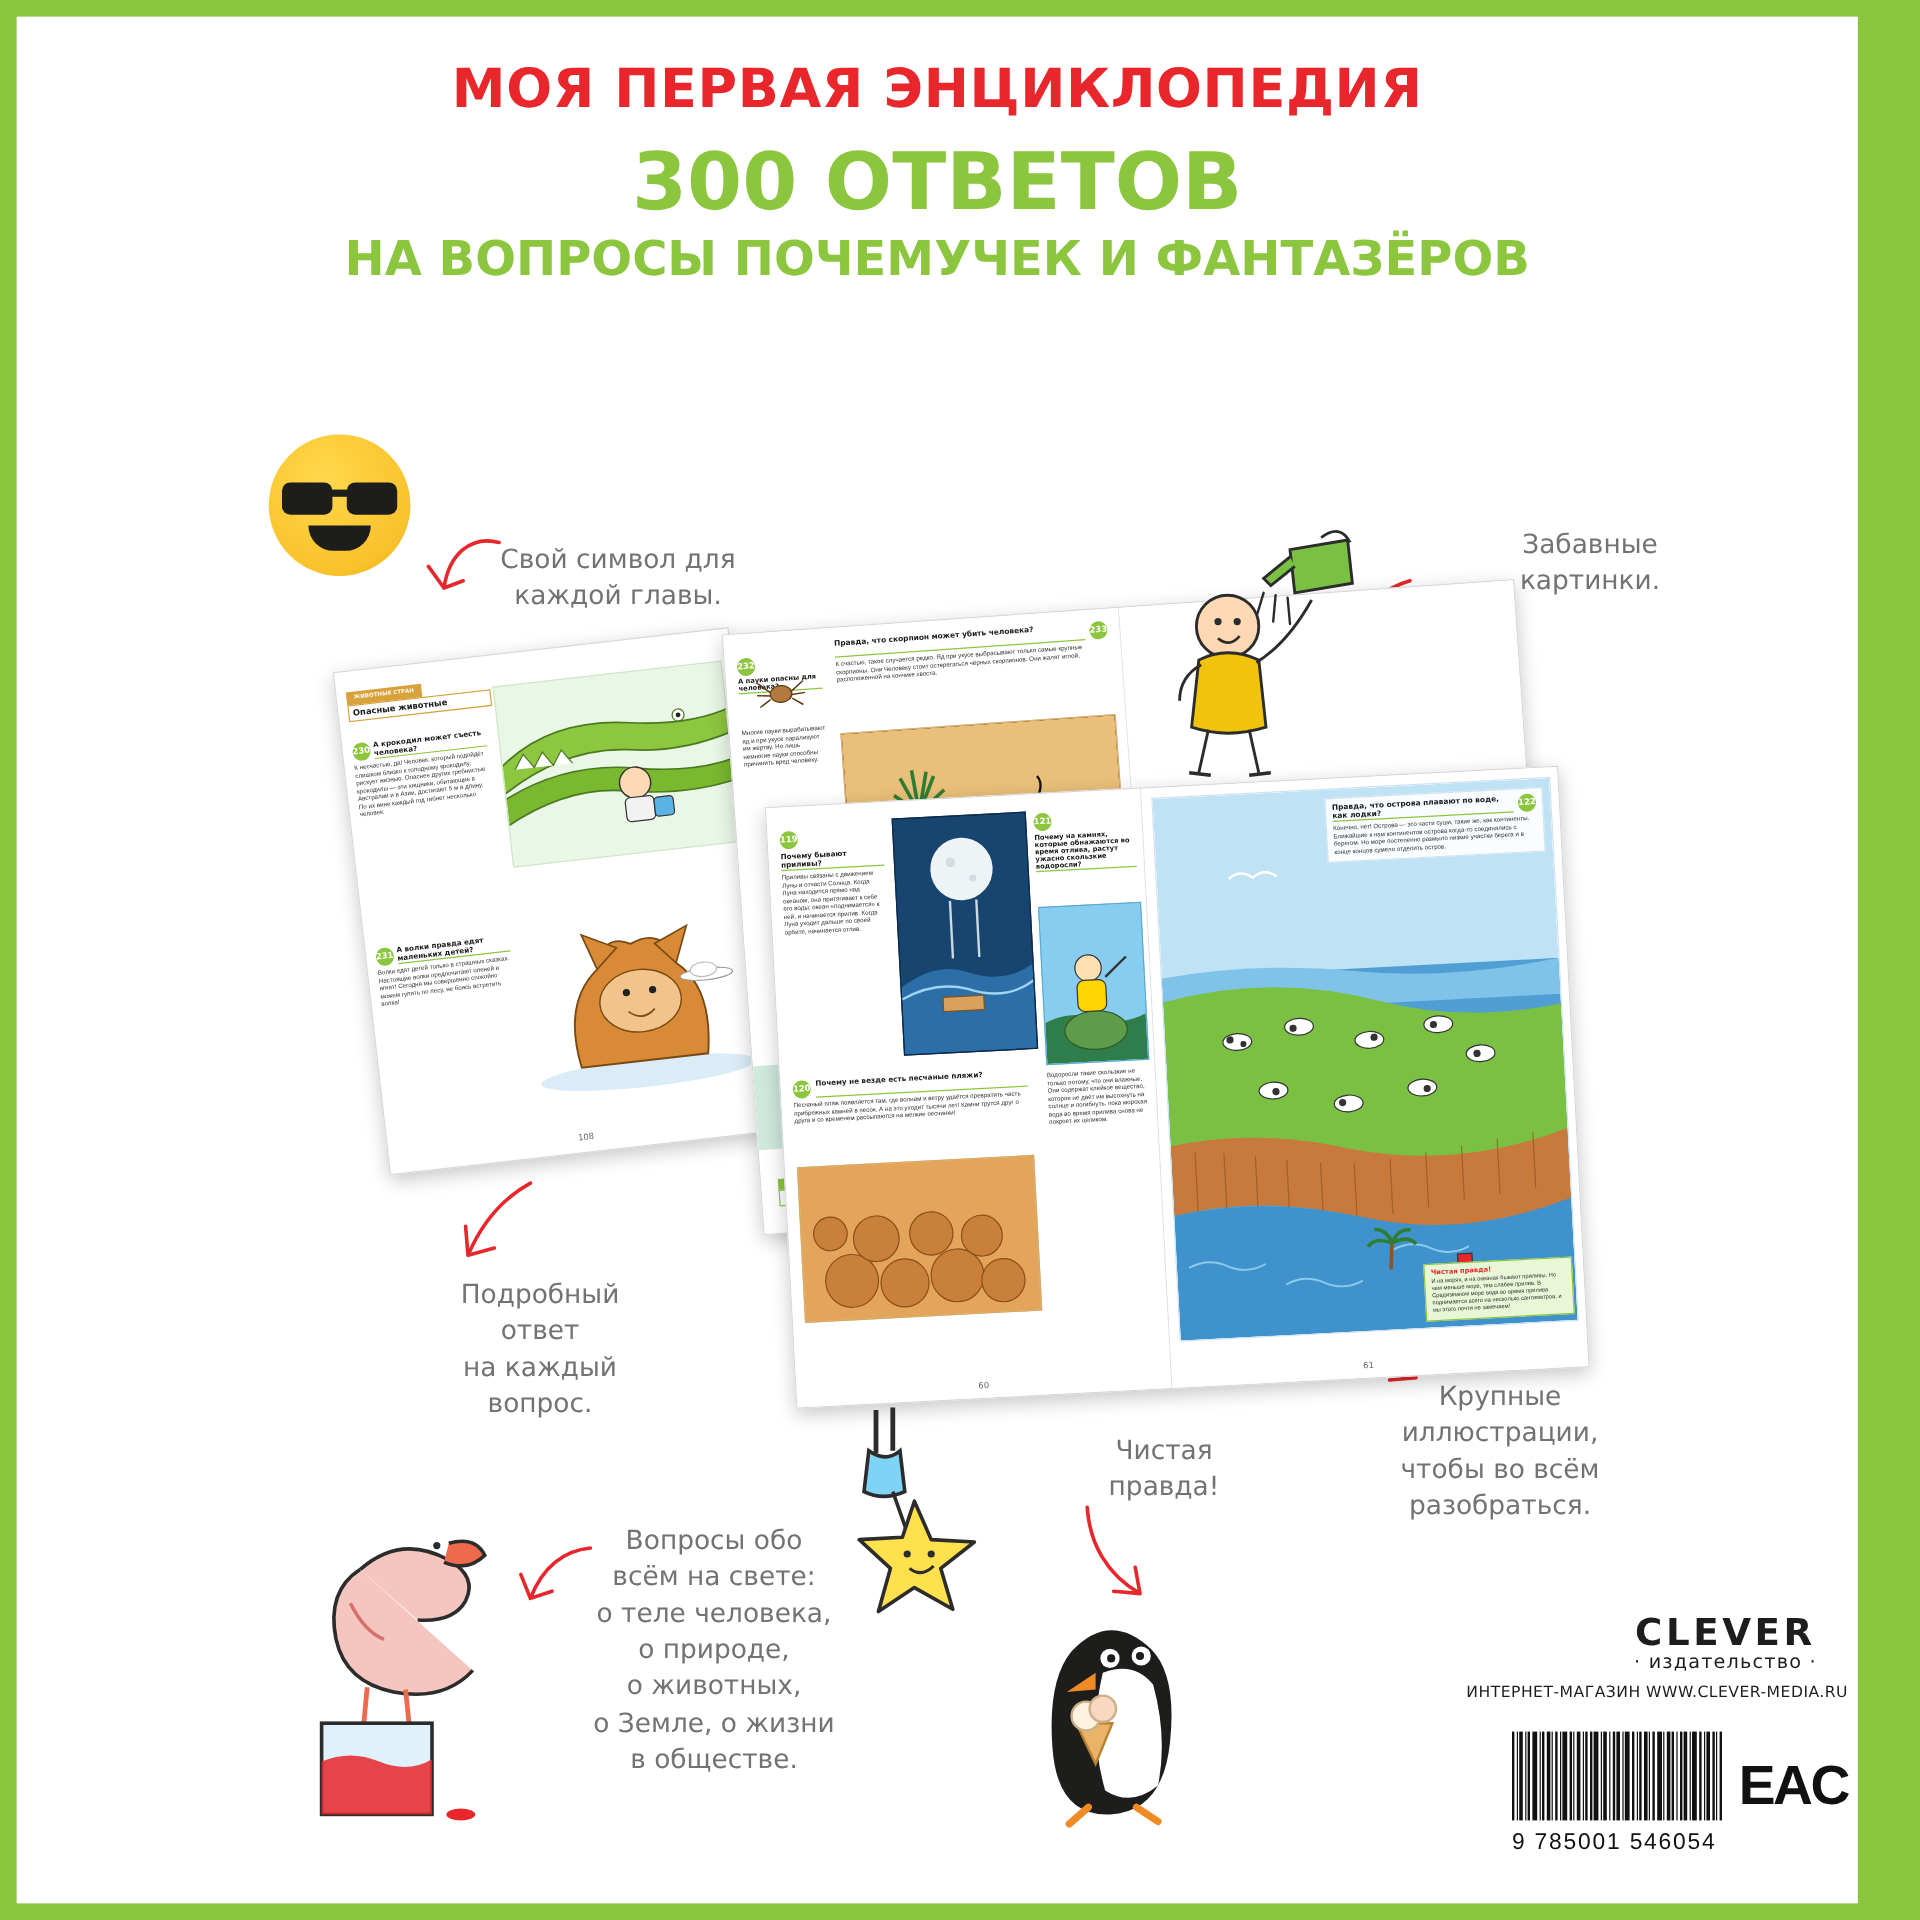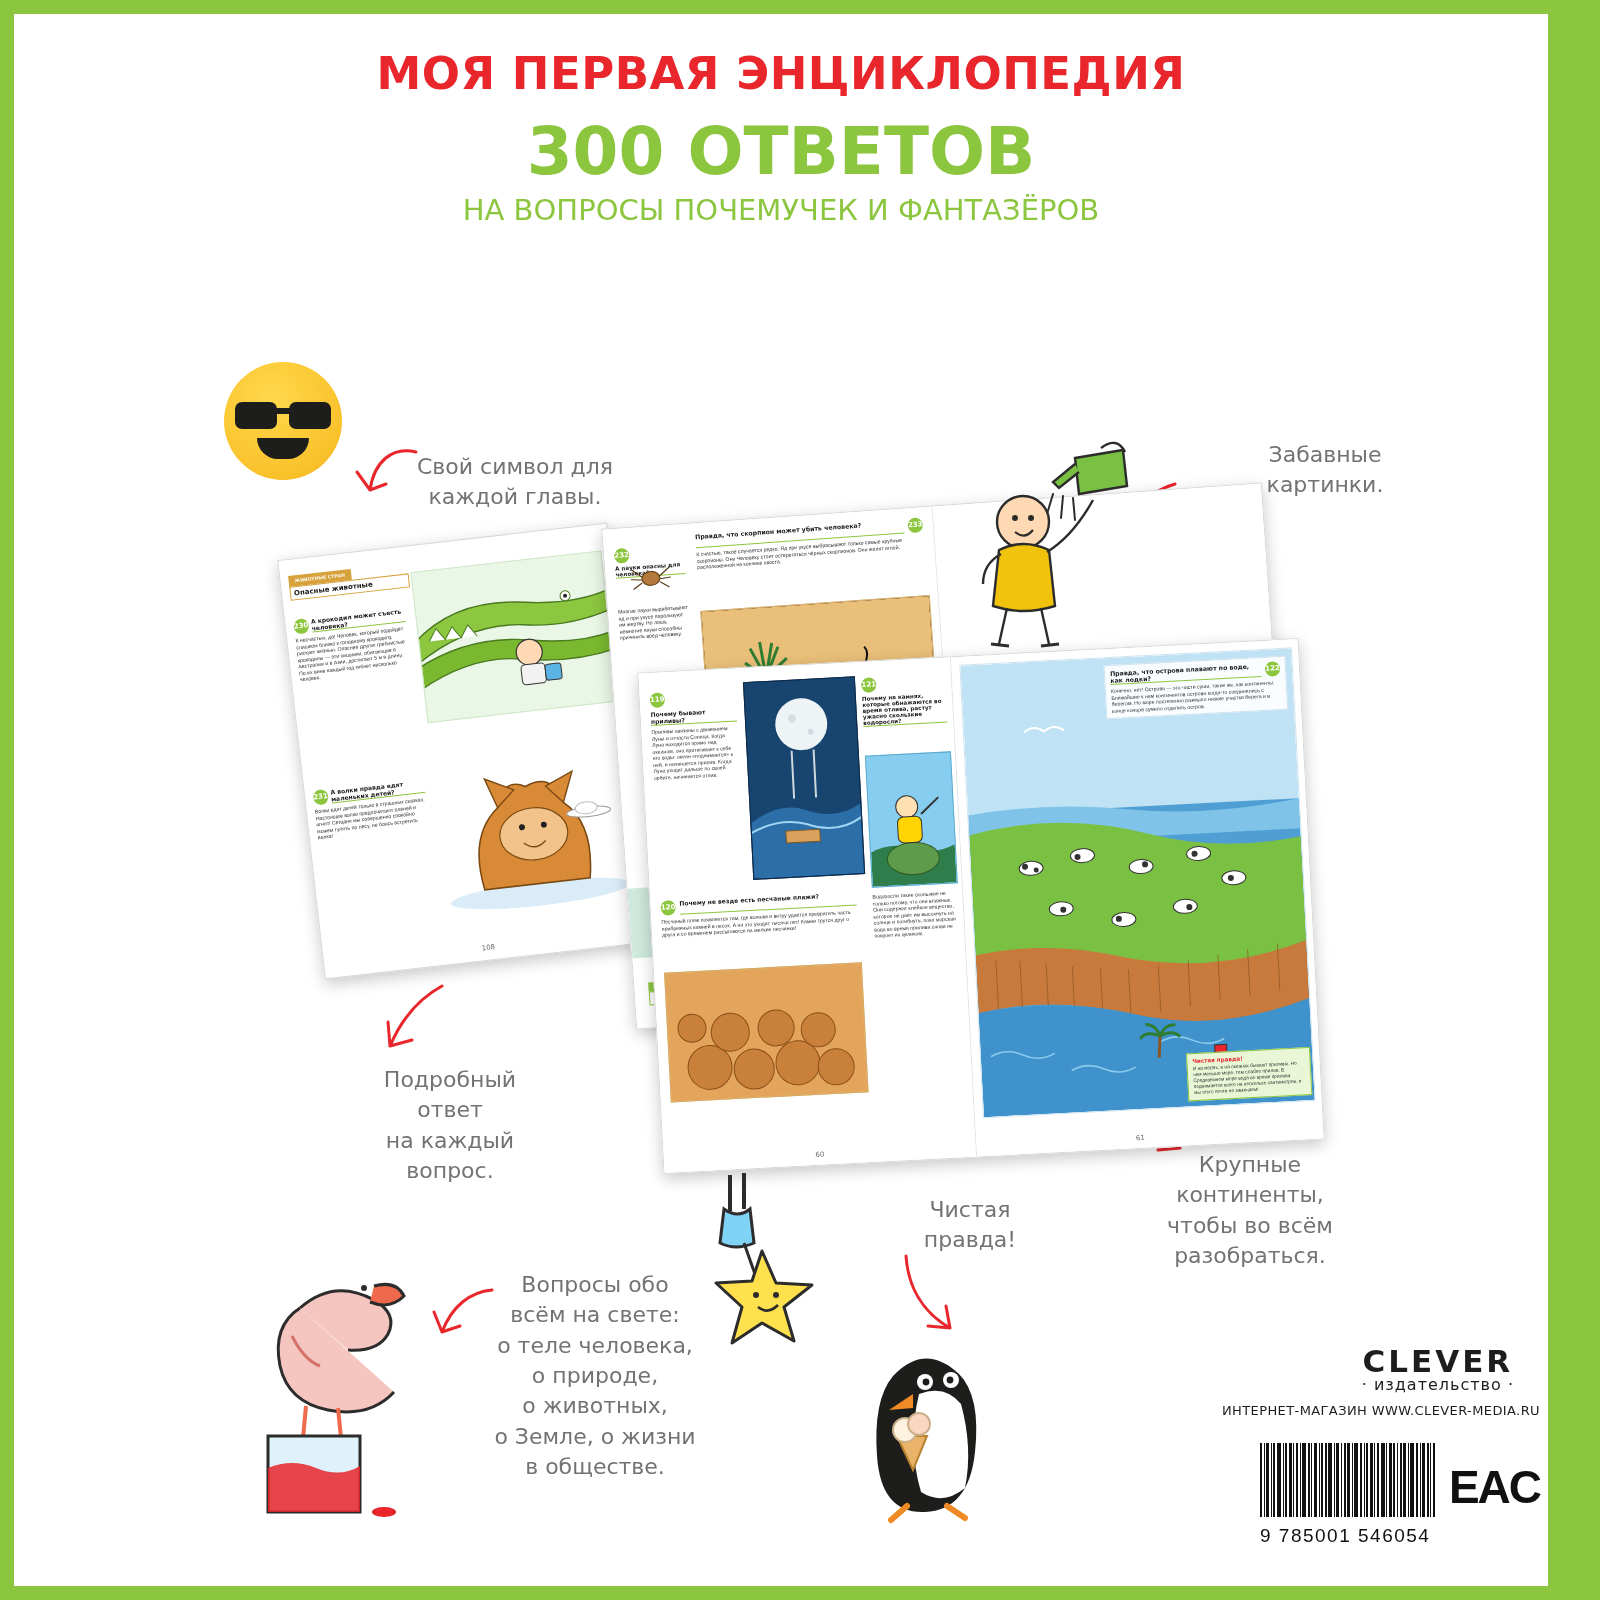--- a/index.html
+++ b/index.html
@@ -24,21 +24,21 @@
   
   .hdr{position:absolute;left:14px;top:50px;right:52px;text-align:center;}
   .hdr .kicker{
     color:#e8262c;font-weight:bold;font-size:45px;letter-spacing:.5px;
     font-family:"DejaVu Sans", sans-serif;line-height:1.05;
   }
   .hdr .title{
     color:#8cc63f;font-weight:bold;font-size:66px;margin-top:22px;line-height:1;
   }
   .hdr .subtitle{
-    color:#8cc63f;font-weight:normal;font-size:29px;margin-top:10px;line-height:1.05;
+    color:#8cc63f;font-weight:bold;font-size:40px;margin-top:10px;line-height:1.05;
   }
   .hdr .lede{
     color:#1a1a1a;font-size:19.5px;line-height:1.55;margin:26px auto 0;width:790px;
   }
 
   
   .callout{position:absolute;color:#737373;font-size:22px;line-height:1.38;text-align:center;}
   .arrow{position:absolute;}
 
   
@@ -142,21 +142,21 @@
 ответ
 на каждый
 вопрос.</span>
   </div>
   <svg class="arrow" style="left:372px;top:980px;" width="80" height="80" viewBox="0 0 80 80">
     <path d="M70 6 C48 18 30 38 18 66 M18 66 L16 42 M18 66 L40 60" fill="none" stroke="#e8262c" stroke-width="3" stroke-linecap="round"></path>
   </svg>
 
   <div class="callout" style="left:1125px;top:1150px;width:250px;text-align:center;">
     <span style="white-space:pre-line">Крупные
-континенты,
+иллюстрации,
 чтобы во всём
 разобраться.</span>
   </div>
   <svg class="arrow" style="left:1118px;top:1090px;" width="80" height="70" viewBox="0 0 80 70">
     <path d="M22 4 C24 26 38 46 62 58 M62 58 L40 60 M62 58 L56 38" fill="none" stroke="#e8262c" stroke-width="3" stroke-linecap="round"></path>
   </svg>
 
   <div class="callout" style="left:890px;top:1195px;width:160px;">
     <span style="white-space:pre-line">Чистая
 правда!</span>

